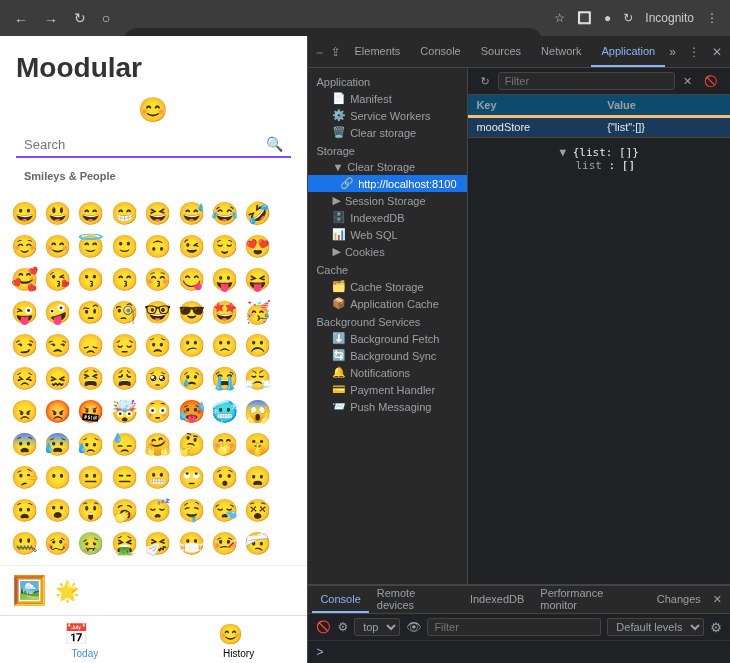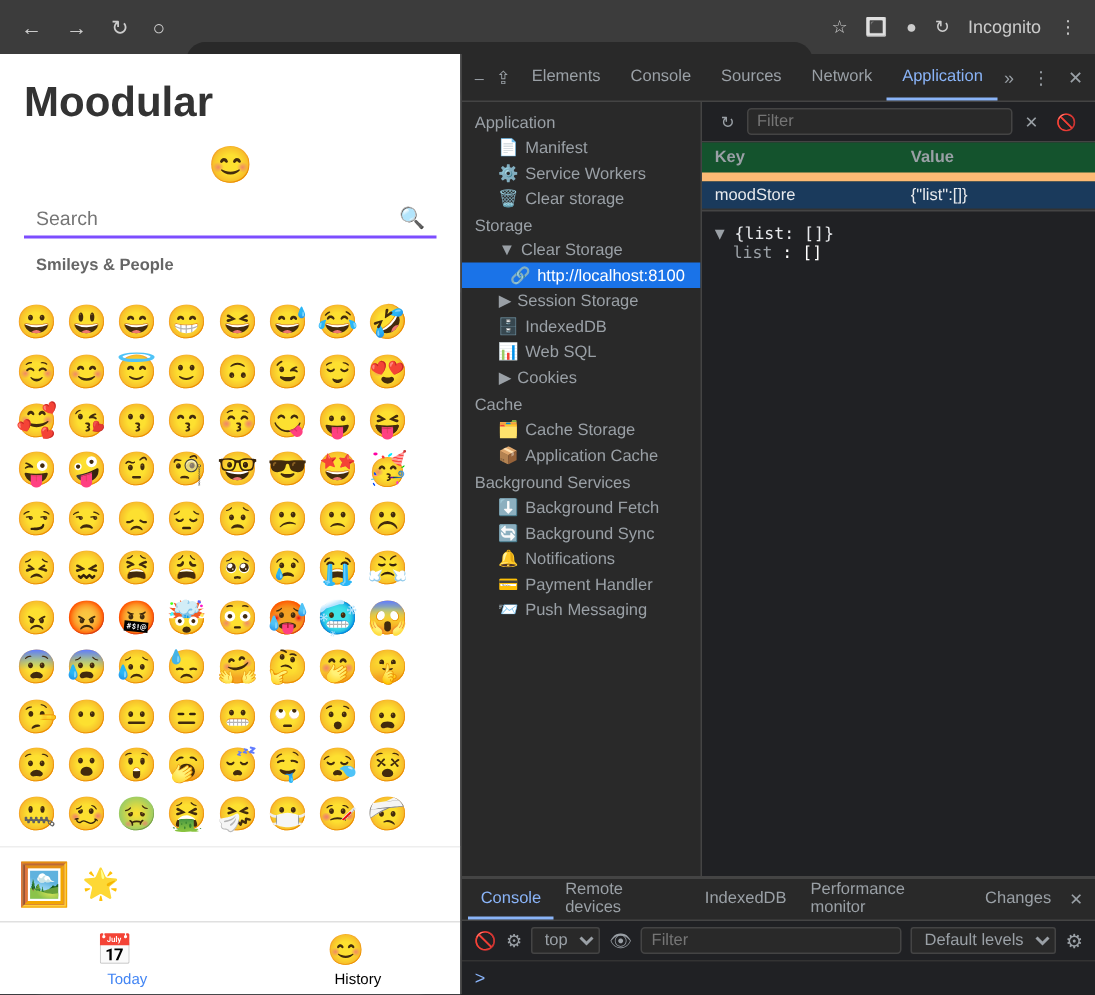--- a/index.html
+++ b/index.html
@@ -69,28 +69,28 @@
     
     .devtools-content { flex: 1; background: #202124; display: flex; flex-direction: column; overflow: hidden; }
 
     
     .filter-bar { display: flex; align-items: center; padding: 4px 8px; border-bottom: 1px solid #444; gap: 4px; }
     .filter-input { background: #292929; border: 1px solid #444; color: #e8eaed; padding: 2px 6px; font-size: 11px; border-radius: 3px; flex: 1; outline: none; }
     .filter-action-btn { background: none; border: none; color: #9aa0a6; font-size: 11px; cursor: pointer; padding: 2px 4px; }
 
     
     .kv-table { width: 100%; font-size: 11px; color: #e8eaed; }
-    .kv-table-header { display: flex; background: #14532d; border-bottom: 6px solid #fdba74; }
+    .kv-table-header { display: flex; background: #0c4a6e; border-bottom: 3px solid #fdba74; }
     .kv-col { flex: 1; padding: 4px 8px; color: #9aa0a6; font-weight: 600; }
     .kv-row { display: flex; border-bottom: 1px solid #333; cursor: pointer; }
     .kv-row.selected { background: #1a3a5c; }
     .kv-cell { flex: 1; padding: 3px 8px; overflow: hidden; text-overflow: ellipsis; white-space: nowrap; }
 
     
-    .json-preview { padding: 8px; font-family: monospace; font-size: 11px; color: #e8eaed; border-top: 1px solid #444; }
+    .json-preview { padding: 8px; font-family: monospace; font-size: 11px; color: #e8eaed; border-top: 1px solid #444; text-align: center; }
     .json-key { color: #9aa0a6; }
     .json-val { color: #fff; }
     .json-indent { padding-left: 12px; }
     .expand-arrow { color: #9aa0a6; cursor: pointer; }
 
     
     .devtools-bottom { background: #202124; border-top: 2px solid #444; }
     .console-tabs { display: flex; align-items: center; background: #292929; height: 28px; padding: 0 4px; border-bottom: 1px solid #444; }
     .console-tab { color: #9aa0a6; padding: 0 8px; height: 100%; display: flex; align-items: center; font-size: 11px; cursor: pointer; border-bottom: 2px solid transparent; }
     .console-tab.active { color: #8ab4f8; border-bottom: 2px solid #8ab4f8; }

